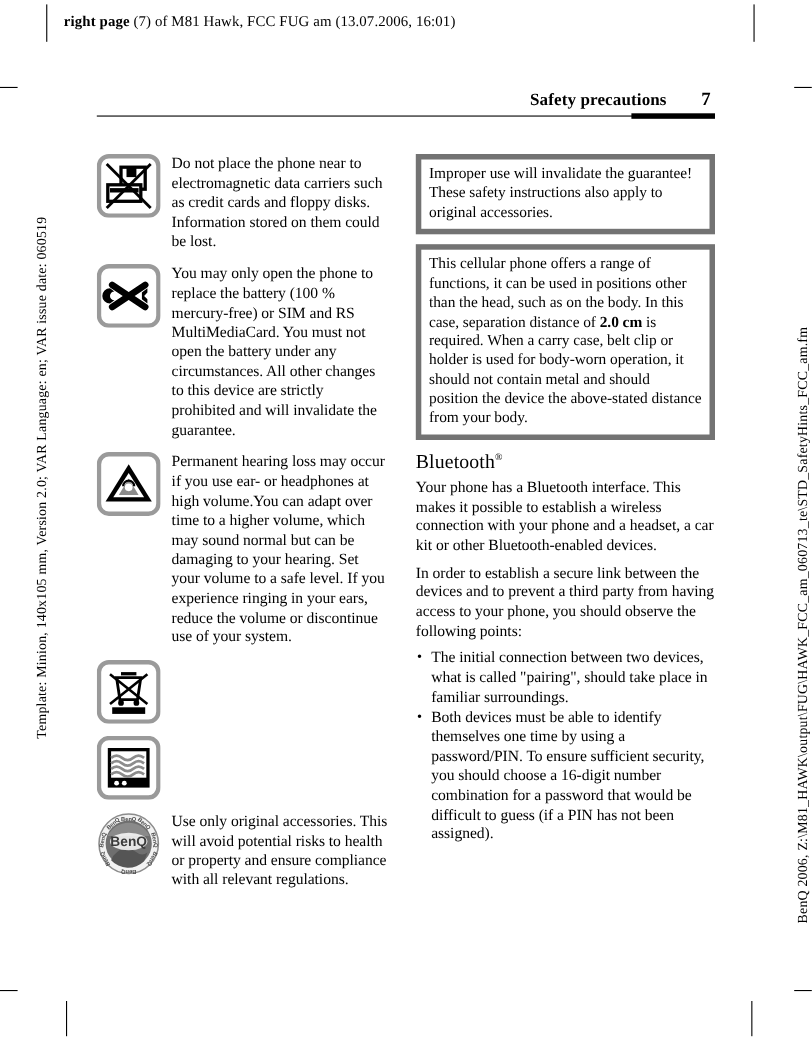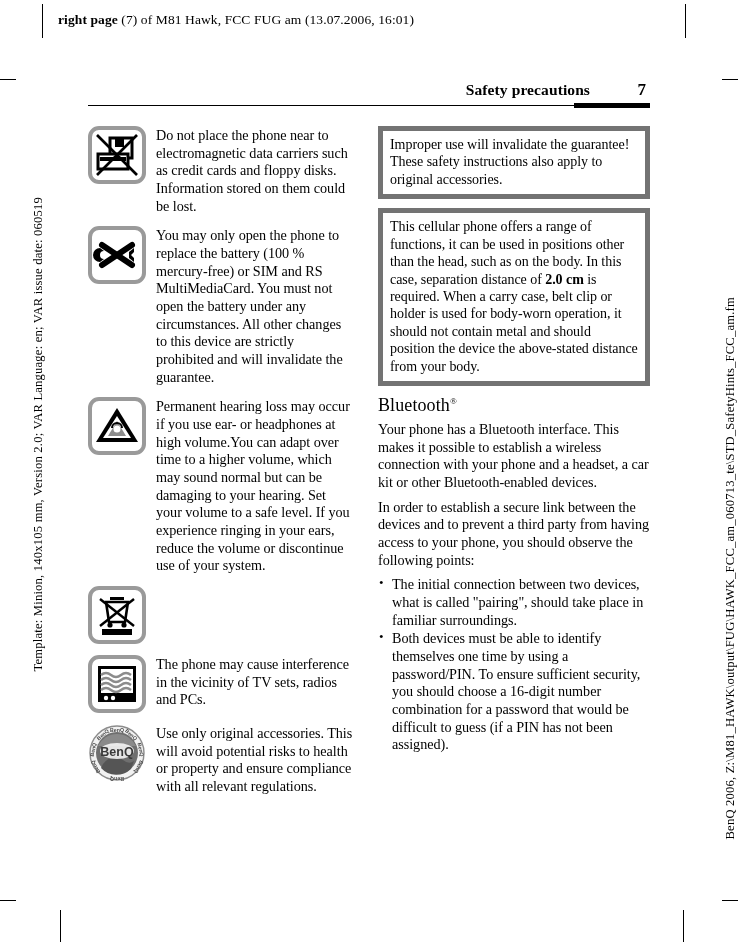--- a/index.html
+++ b/index.html
@@ -66,21 +66,21 @@
   .page-header {
     position: absolute;
     left: 88px;
     top: 80px;
     width: 562px;
   }
   .page-header-row {
     display: flex;
     align-items: baseline;
     justify-content: flex-end;
-    gap: 42px;
+    gap: 26px;
     padding-right: 4px;
   }
   .page-header-title {
     font-weight: bold;
     font-size: 15.5px;
     letter-spacing: 0.1px;
   }
   .page-header-num {
     font-weight: bold;
     font-size: 17px;
@@ -104,21 +104,21 @@
     right: 0; top: 0px;
     width: 76px;
     height: 5px;
     background: #000;
   }
 
   
   .columns {
     position: absolute;
     left: 88px;
-    top: 126px;
+    top: 140px;
     width: 562px;
     display: flex;
     gap: 24px;
   }
   .col-left  { width: 266px; }
   .col-right { width: 272px; }
 
   
   .note {
     display: flex;
@@ -285,21 +285,20 @@
           <g stroke="#8c8c8c" stroke-width="2.4" fill="none">
             <path d="M13 20 q5 -4 10 0 t10 0 t10 0"></path>
             <path d="M13 25 q5 -4 10 0 t10 0 t10 0"></path>
             <path d="M13 30 q5 -4 10 0 t10 0 t10 0"></path>
             <path d="M13 35 q5 -4 10 0 t10 0 t10 0"></path>
           </g>
           <circle cx="18" cy="43" r="2.2" fill="#fff"></circle>
           <circle cx="25" cy="43" r="2.2" fill="#fff"></circle>
         </svg>
       </span>
-      <span class="note-text">The phone may cause interference in the vicinity of TV sets, radios and PCs.</span>
     </div>
 
     <div class="note">
       <span class="note-icon">
         <svg width="58" height="58" viewBox="0 0 58 58">
           <circle cx="29" cy="29" r="27" fill="#f2f2f2"></circle>
           <circle cx="29" cy="29" r="27" fill="none" stroke="#8c8c8c" stroke-width="1.4"></circle>
           <circle cx="29" cy="29" r="21" fill="#6f6f6f"></circle>
           <path d="M10 22 a21 21 0 0 1 38 0 z" fill="#8a8a8a"></path>
           <path d="M15 40 q10 -12 20 -4 q6 5 11 1 l-3 8 a21 21 0 0 1 -30 -1 z" fill="#555"></path>

